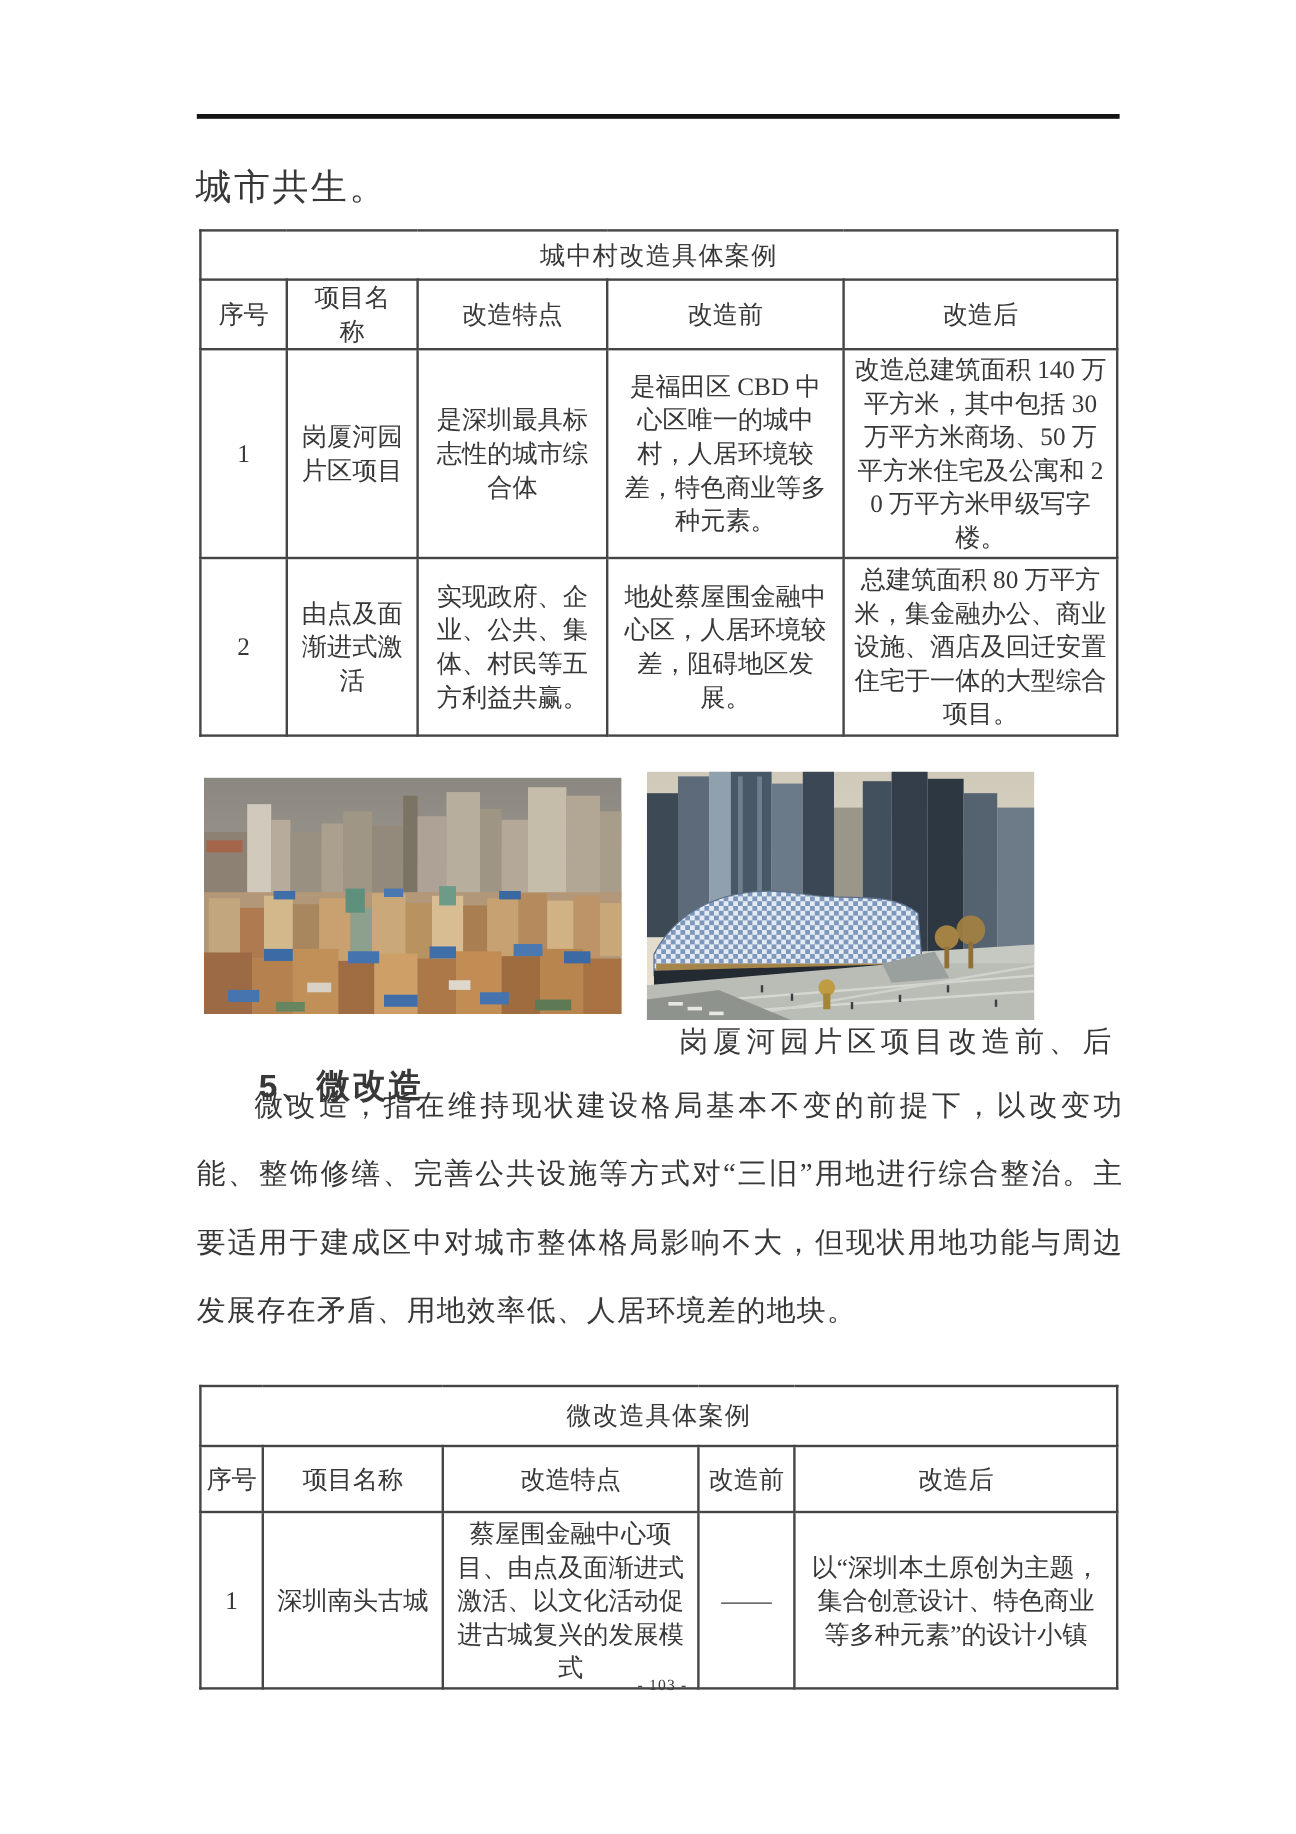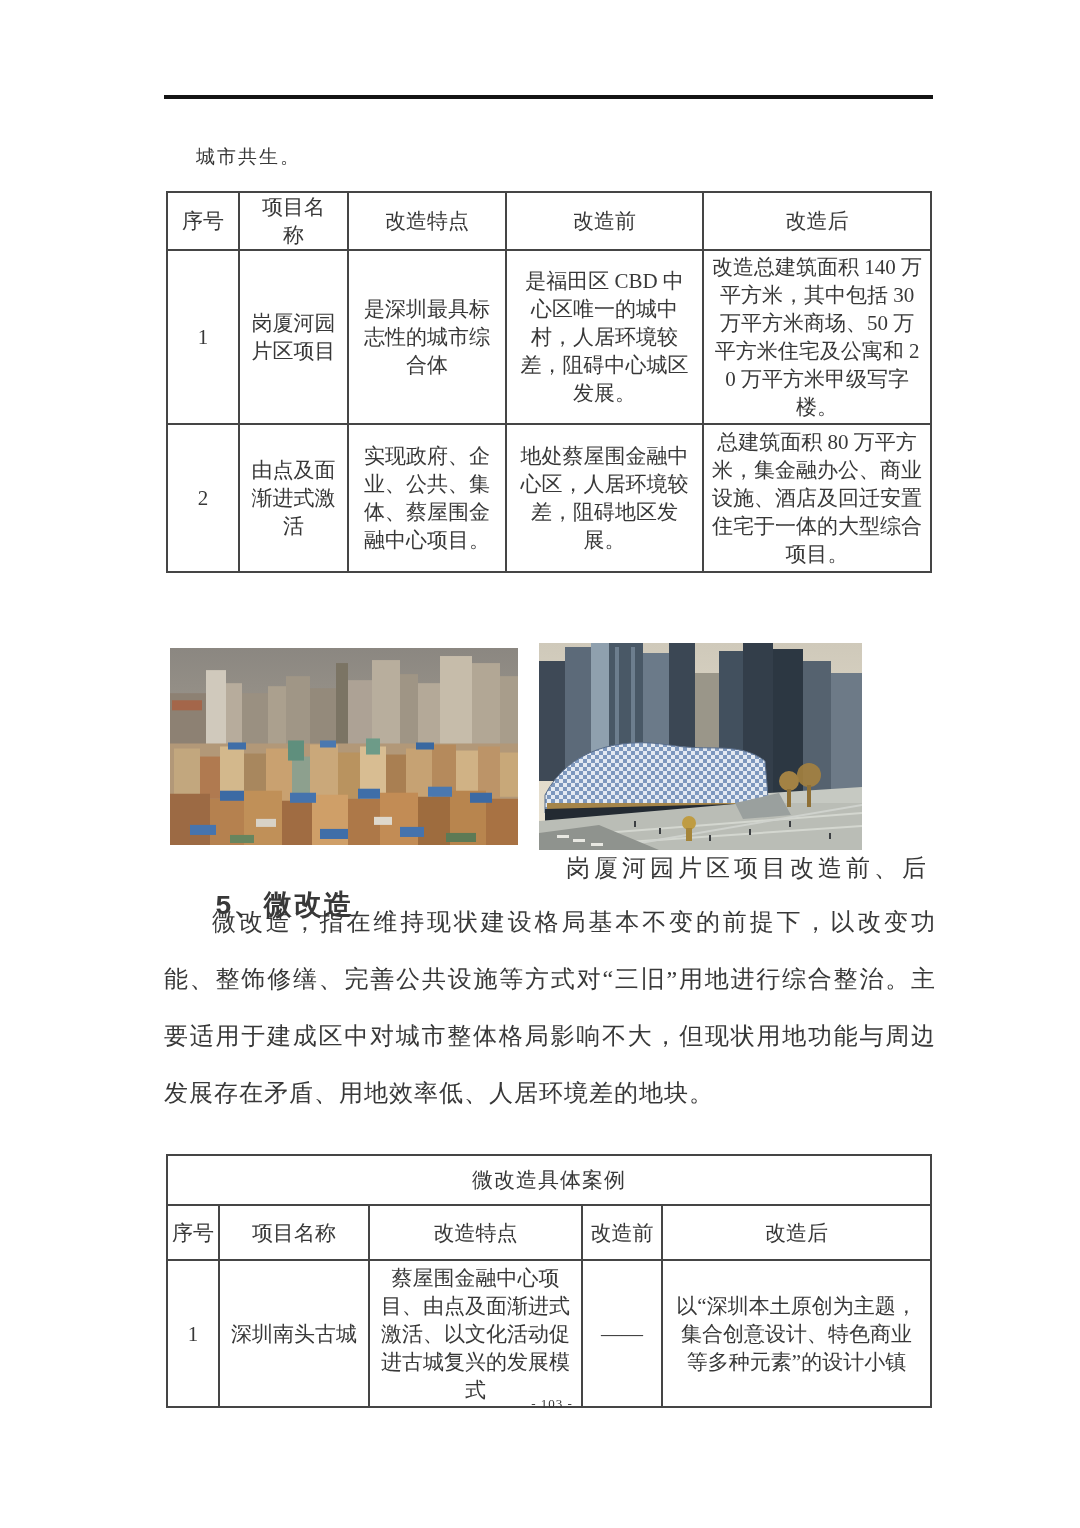--- a/index.html
+++ b/index.html
@@ -8,21 +8,21 @@
     background:#ffffff; color:#383838;
     font-family:"Liberation Serif", serif;
     overflow:hidden;
   }
   .abs { position:absolute; }
 
   
   .top-rule { left:164px; top:95px; width:769px; height:4px; background:#141414; }
 
   
-  .lead { left:163px; top:140px; font-size:19px; line-height:34px; letter-spacing:2px;margin-left:33px; }
+  .lead { left:163px; top:140px; font-size:30px; line-height:34px; letter-spacing:2px; }
 
   
   table.doc { border-collapse:collapse; table-layout:fixed; }
   table.doc td {
     border:2px solid #454545; vertical-align:middle;
     font-size:21px; line-height:28px; text-align:center;
     padding:2px 8px; box-sizing:border-box; word-break:break-all;
   }
   td.title-cell { font-size:22px; letter-spacing:1px; }
   td.just { text-align:justify; text-align-last:center; }
@@ -57,38 +57,41 @@
 
 <table class="abs doc tbl1">
   <colgroup>
     <col style="width:72px">
       <col style="width:109px">
       <col style="width:158px">
     <col style="width:197px">
       <col style="width:228px">
   </colgroup>
   <tbody>
+      <tr style="height:41px">
+    <td colspan="5" class="title-cell">城中村改造具体案例</td>
+  </tr>
   <tr style="height:58px">
     <td>序号</td>
     <td style="padding:0 16px">项目名称</td>
     <td>改造特点</td>
     <td>改造前</td>
     <td>改造后</td>
   </tr>
   <tr style="height:170px">
     <td>1</td>
     <td>岗厦河园片区项目</td>
     <td class="just">是深圳最具标志性的城市综合体</td>
-    <td class="just">是福田区 CBD 中心区唯一的城中村，人居环境较差，阻碍中心城区发展。</td>
+    <td class="just">是福田区 CBD 中心区唯一的城中村，人居环境较差，特色商业等多种元素。</td>
     <td class="just">改造总建筑面积 140 万平方米，其中包括 30 万平方米商场、50 万平方米住宅及公寓和 20 万平方米甲级写字楼。</td>
   </tr>
   <tr style="height:148px">
     <td>2</td>
     <td>由点及面渐进式激活</td>
-    <td class="just">实现政府、企业、公共、集体、蔡屋围金融中心项目。</td>
+    <td class="just">实现政府、企业、公共、集体、村民等五方利益共赢。</td>
     <td class="just">地处蔡屋围金融中心区，人居环境较差，阻碍地区发展。</td>
     <td class="just">总建筑面积 80 万平方米，集金融办公、商业设施、酒店及回迁安置住宅于一体的大型综合项目。</td>
   </tr>
 </tbody>
   </table>
 
 <svg class="abs photo photo-before" viewBox="0 0 348 196" preserveAspectRatio="none">
   <defs>
     <linearGradient id="skyL" x1="0" y1="0" x2="0" y2="1">
       <stop offset="0" stop-color="#8b8781"></stop>

